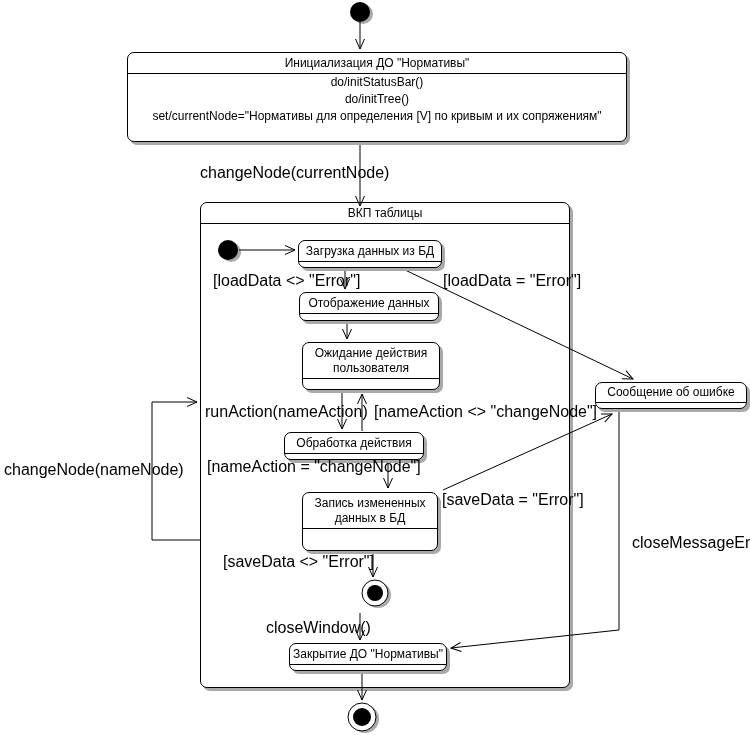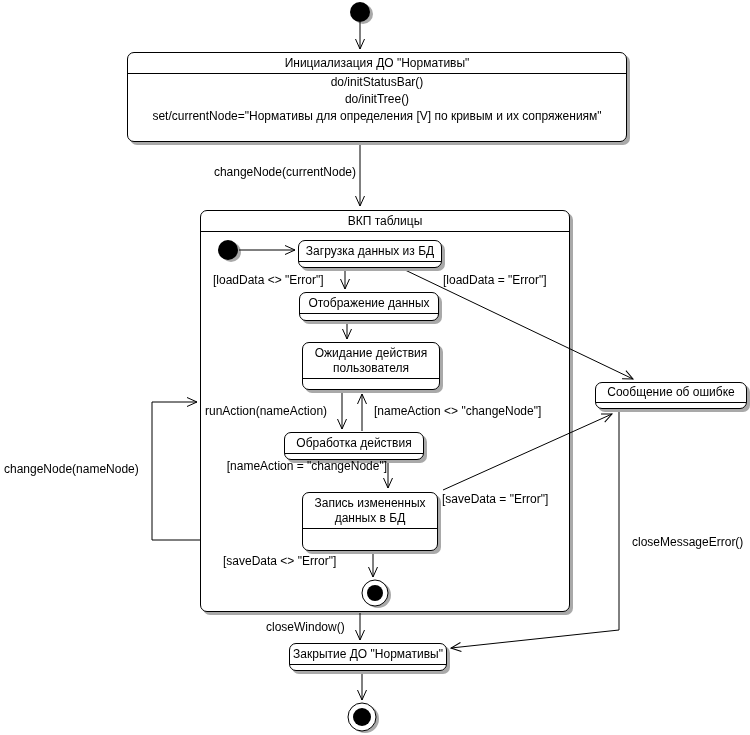--- a/index.html
+++ b/index.html
@@ -8,27 +8,27 @@
   #canvas{position:absolute;left:0;top:0;width:750px;height:735px;}
   #wires{position:absolute;left:0;top:0;width:750px;height:735px;pointer-events:none;}
   .state{position:absolute;background:#fff;border:1px solid #000;border-radius:7px;
          box-shadow:3px 3px 0 #a9a9a9;font-size:12px;box-sizing:border-box;}
   .st-name{display:flex;align-items:center;justify-content:center;text-align:center;
            border-bottom:1px solid #000;line-height:15px;padding:0 2px;}
   .st-body{flex:1;}
   .composite{z-index:1;}
   .top-layer{z-index:3;}
   #wires{z-index:2;}
-  .lbl{position:absolute;z-index:4;font-size:12px;white-space:nowrap;line-height:13px;}
+  .lbl{position:absolute;z-index:4;font-size:16px;white-space:nowrap;line-height:13px;}
 
   #st-init{left:127px;top:52px;width:500px;height:90px;}
   #st-init .st-name{height:20px;}
   .init-row{height:17px;line-height:17px;text-align:center;}
 
-  #st-comp{left:200px;top:210px;width:370px;height:402px;}
+  #st-comp{left:200px;top:202px;width:370px;height:486px;}
   #st-comp .st-name{height:20px;}
 
   #st-load{left:298px;top:240px;width:144px;height:28px;display:flex;flex-direction:column;}
   #st-load .st-name{height:20px;}
   #st-disp{left:299px;top:292px;width:140px;height:29px;display:flex;flex-direction:column;}
   #st-disp .st-name{height:20px;}
   #st-wait{left:302px;top:342px;width:138px;height:48px;display:flex;flex-direction:column;}
   #st-wait .st-name{height:35px;}
   #st-proc{left:284px;top:432px;width:140px;height:28px;display:flex;flex-direction:column;}
   #st-proc .st-name{height:20px;}

